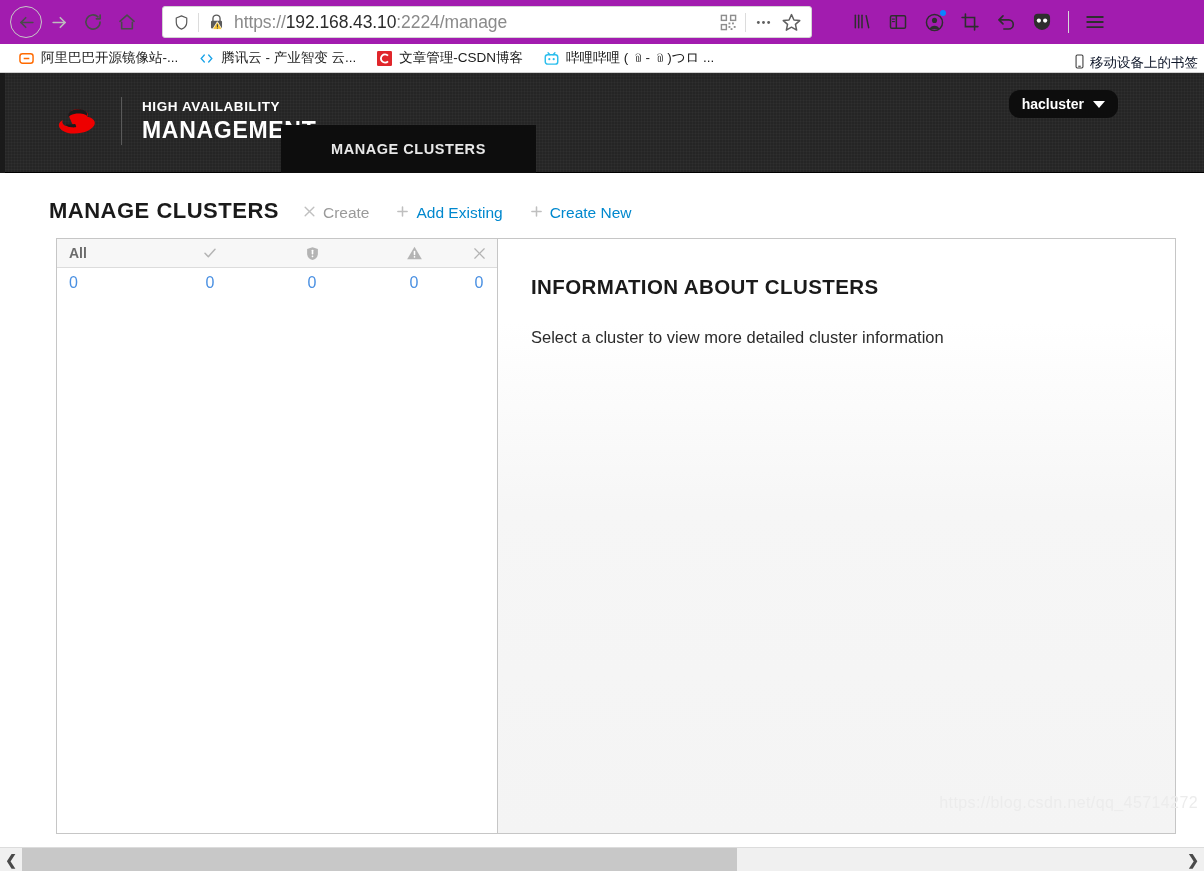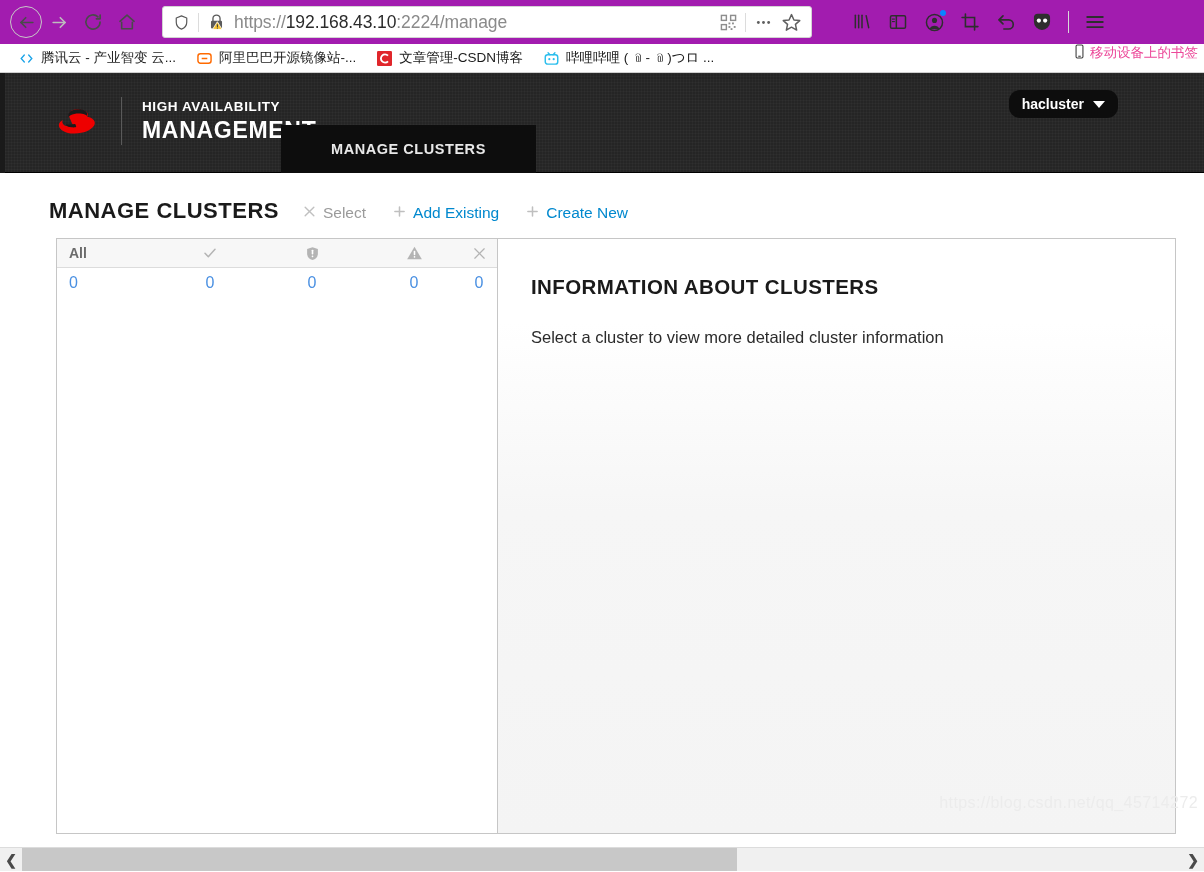--- a/index.html
+++ b/index.html
@@ -99,22 +99,22 @@
   .bm {
     display: flex; align-items: center;
     gap: 7px;
     padding: 0 10px;
     height: 24px;
     white-space: nowrap;
   }
   .bm .bm-ico { width:16px; height:16px; display:flex; align-items:center; justify-content:center; flex:0 0 auto; }
   #bm-mobile {
     position: absolute; right: 6px; top: 0;
-    height: 28px; display:flex; align-items:flex-start; gap:4px;
-    font-size: 13.5px; color:#ec4899;
+    height: 28px; display:flex; align-items:flex-end; gap:4px;
+    font-size: 13.5px; color:#0f172a;
   }
   #chrome-bottom-line { height:1px; background:#d0d0d0; }
 
   
   #page {
     position: relative;
     width: 1204px;
     height: 798px;
     background: #ffffff;
     overflow: hidden;
@@ -420,35 +420,35 @@
             <line x1="3.5" y1="12" x2="20.5" y2="12"></line>
             <line x1="3.5" y1="17.5" x2="20.5" y2="17.5"></line>
         </svg>
       </div>
     </div>
   </div>
 
   <div id="bookmarks">
     <div class="bm">
       <span class="bm-ico">
+        <svg width="15" height="15" viewBox="0 0 24 24">
+          <rect x="1.5" y="4.5" width="21" height="15" rx="4" fill="none" stroke="#ff6a00" stroke-width="2.3"></rect>
+          <rect x="7.5" y="10.8" width="9" height="2.4" fill="#ff6a00"></rect>
+        </svg>
+      </span>
+      <span>阿里巴巴开源镜像站-...</span>
+    </div>
+    <div class="bm">
+      <span class="bm-ico">
         <svg width="15" height="15" viewBox="0 0 24 24" fill="none" stroke="#1aa3e8" stroke-width="2.1" stroke-linecap="round">
           <path d="M8.5 6.4 3.5 12l5 5.6"></path>
             <path d="M15.5 6.4 20.5 12l-5 5.6"></path>
         </svg>
       </span>
       <span>腾讯云 - 产业智变 云...</span>
-    </div>
-    <div class="bm">
-      <span class="bm-ico">
-        <svg width="15" height="15" viewBox="0 0 24 24">
-          <rect x="1.5" y="4.5" width="21" height="15" rx="4" fill="none" stroke="#ff6a00" stroke-width="2.3"></rect>
-          <rect x="7.5" y="10.8" width="9" height="2.4" fill="#ff6a00"></rect>
-        </svg>
-      </span>
-      <span>阿里巴巴开源镜像站-...</span>
     </div>
     <div class="bm">
       <span class="bm-ico">
         <svg width="15" height="15" viewBox="0 0 24 24">
           <rect x="0" y="0" width="24" height="24" rx="2" fill="#e0262b"></rect>
           <path d="M17.6 7.4a6.6 6.6 0 1 0 0 9.2" fill="none" stroke="#ffffff" stroke-width="3"></path>
         </svg>
       </span>
       <span>文章管理-CSDN博客</span>
     </div>
@@ -514,21 +514,21 @@
       <div id="page-head">
         <div id="page-title">MANAGE CLUSTERS</div>
 
         <div class="action-link disabled">
           <span class="glyph">
             <svg width="13" height="13" viewBox="0 0 24 24" stroke="#c0c0c0" stroke-width="2.6" stroke-linecap="round">
               <line x1="4" y1="4" x2="20" y2="20"></line>
                 <line x1="20" y1="4" x2="4" y2="20"></line>
             </svg>
           </span>
-          <span>Select</span>
+          <span>Create</span>
         </div>
 
         <div class="action-link">
           <span class="glyph">
             <svg width="13" height="13" viewBox="0 0 24 24" stroke="#bfbfbf" stroke-width="2.8" stroke-linecap="round">
               <line x1="12" y1="3.5" x2="12" y2="20.5"></line>
                 <line x1="3.5" y1="12" x2="20.5" y2="12"></line>
             </svg>
           </span>
           <span>Add Existing</span>

